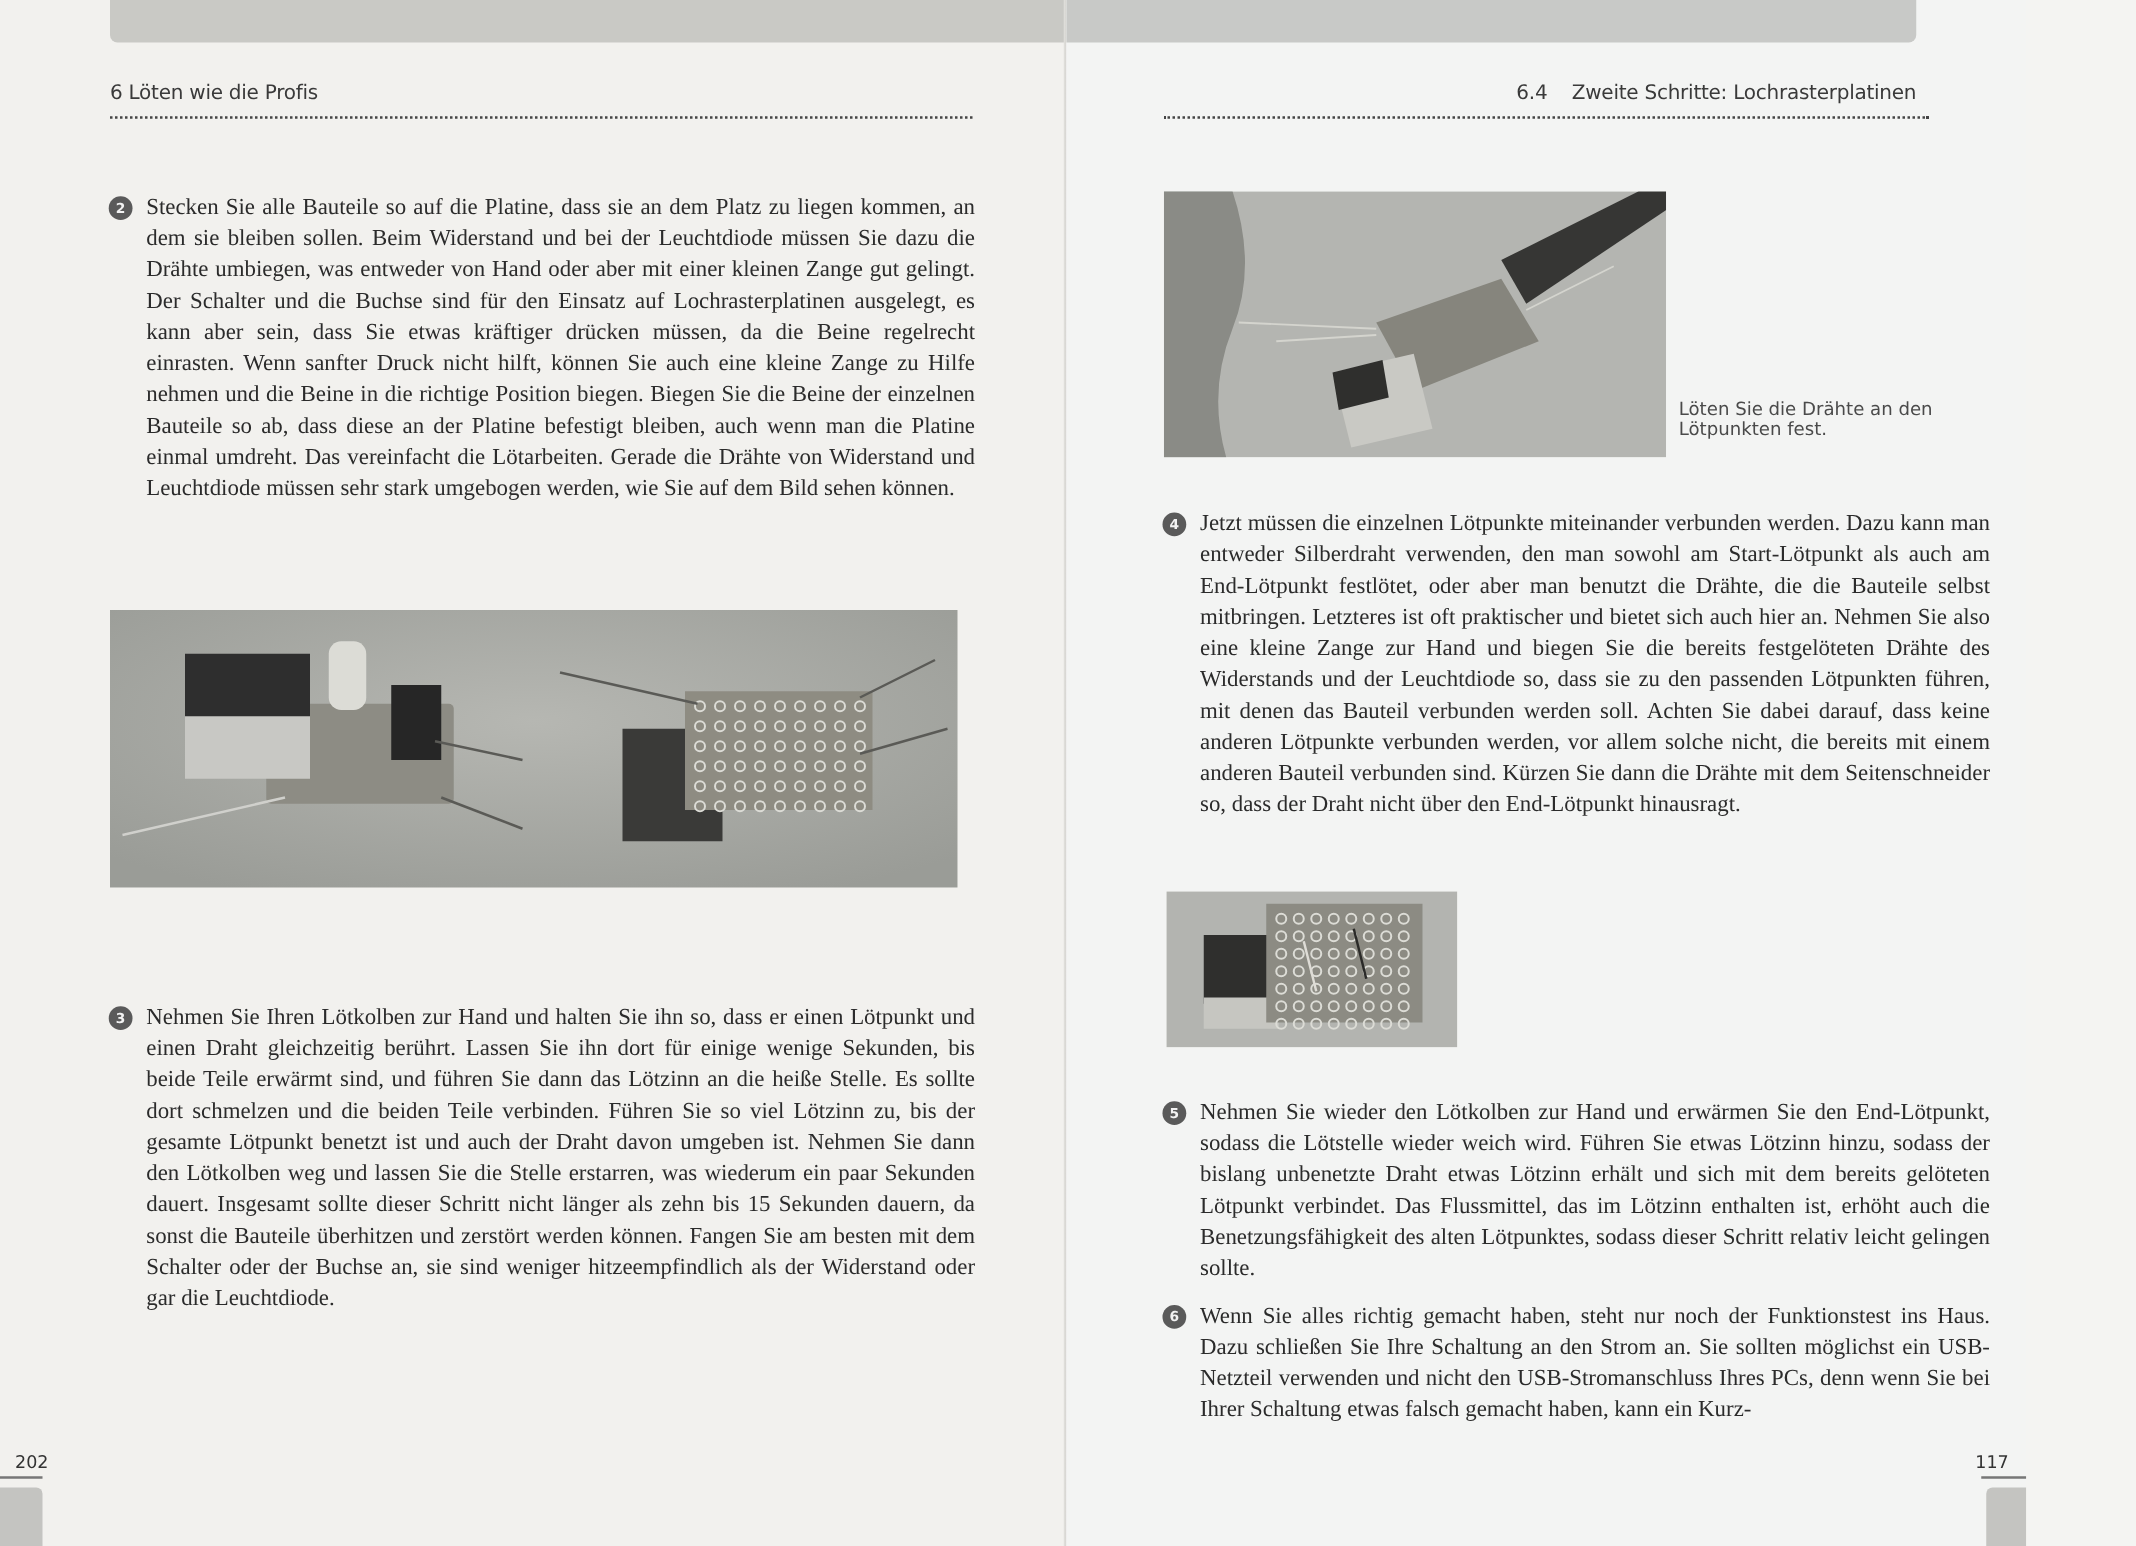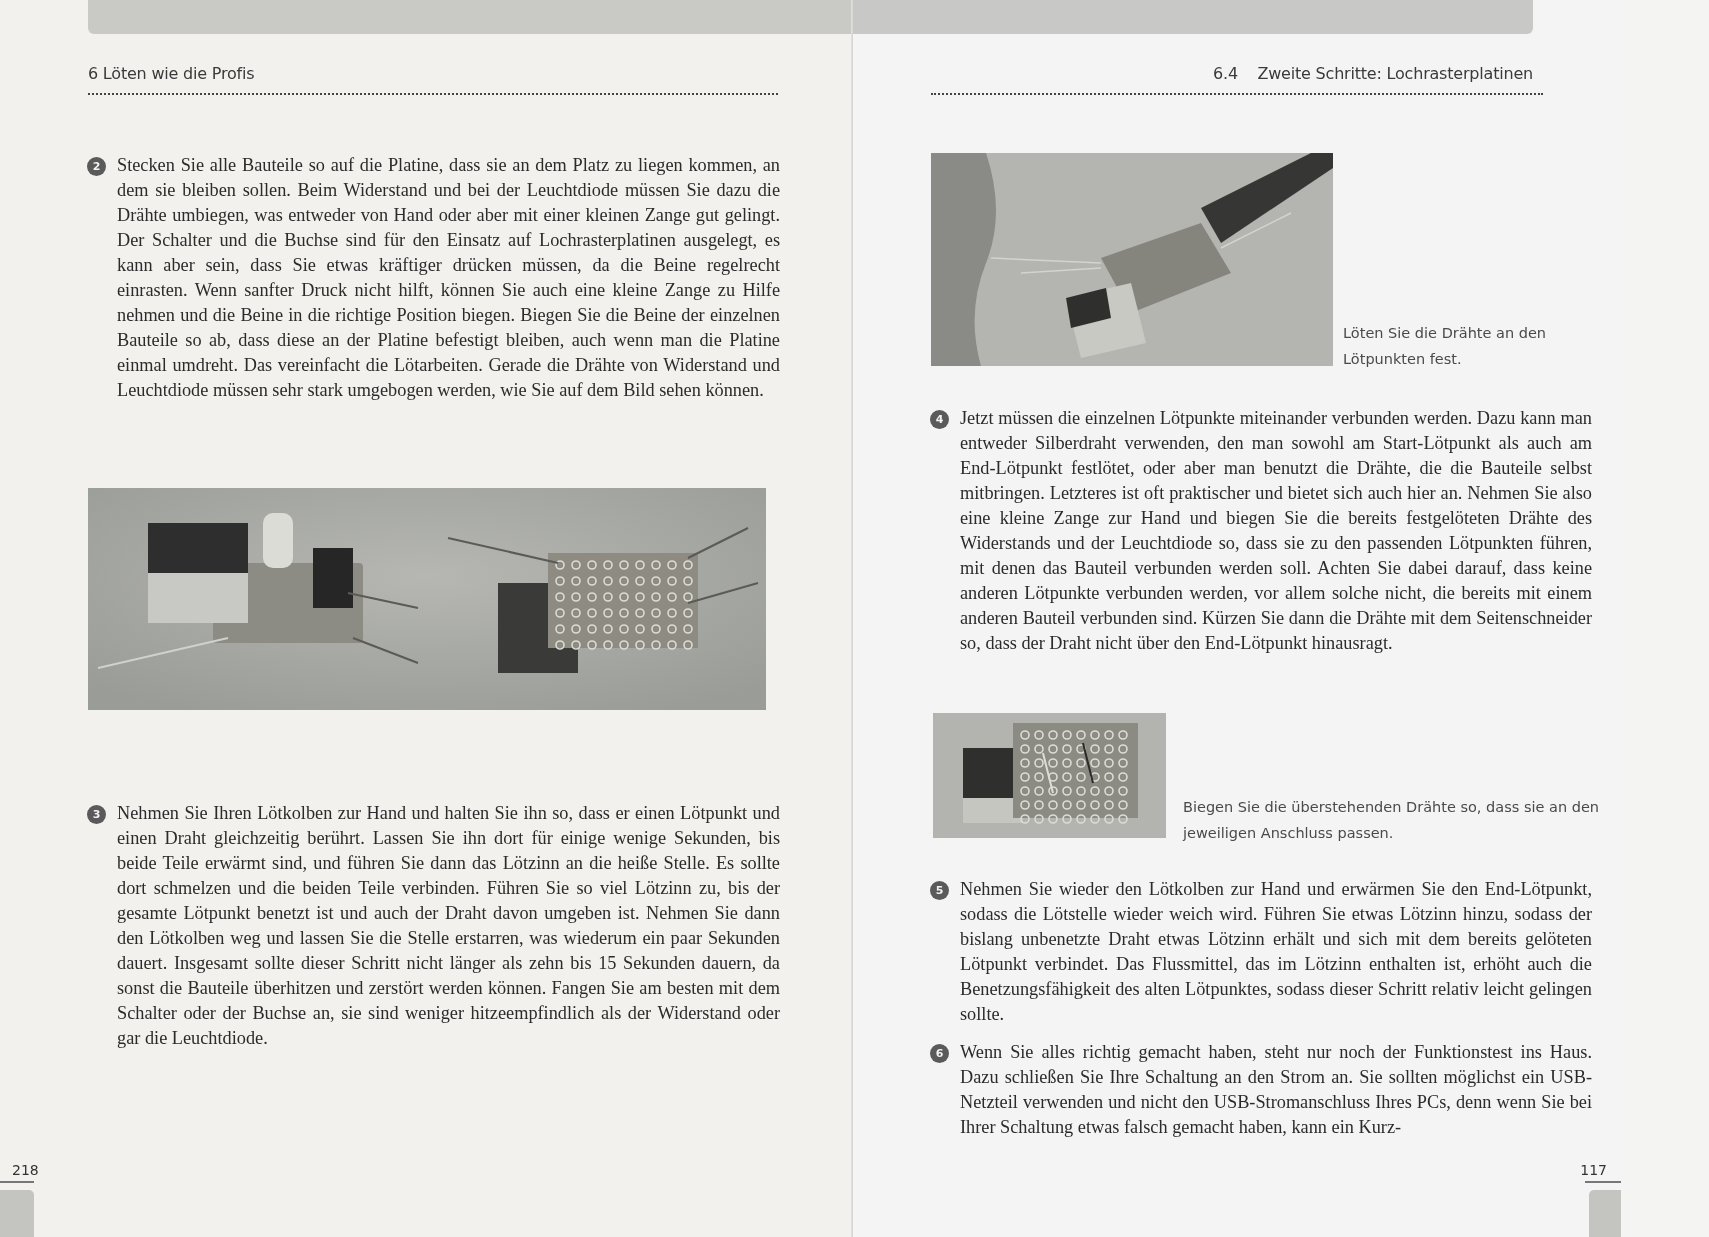--- a/index.html
+++ b/index.html
@@ -13,21 +13,21 @@
   .right .topbar { left:0; right:88px; border-bottom-right-radius:6px; background:#c8c9c7; }
   .runhead { position:absolute; top:64px; font-family:"DejaVu Sans", sans-serif; font-size:16px; color:#3a3a3a; letter-spacing:-0.2px; }
   .left .runhead { left:88px; }
   .right .runhead { right:88px; }
   .rule { position:absolute; top:93px; height:0; border-top:2px dotted #444; }
   .left .rule { left:88px; width:690px; }
   .right .rule { left:78px; width:612px; }
   .step { position:absolute; font-size:18.3px; line-height:25px; text-align:justify; hyphens:manual; }
   .step .txt { display:block; }
   .num { position:absolute; left:-30px; top:4px; width:19px; height:19px; border-radius:50%; background:#5a5a5a; color:#f2f2f2; font-family:"DejaVu Sans", sans-serif; font-size:11px; font-weight:bold; text-align:center; line-height:19px; }
-  .caption { position:absolute; font-family:"DejaVu Sans", sans-serif; font-size:14.5px; line-height:26px; color:#4a4a4a; }
+  .caption { position:absolute; font-family:"DejaVu Sans", sans-serif; font-size:14.5px; line-height:16px; color:#4a4a4a; }
   .photo { position:absolute; overflow:hidden; }
   .pageno { position:absolute; font-family:"DejaVu Sans", sans-serif; font-size:14px; color:#333; }
   .pageno-rule { position:absolute; height:2px; background:#777; }
   .tab { position:absolute; background:#c4c4c1; }
 </style>
 </head>
 <body>
 
 <div class="page left">
   <div class="topbar"></div>
@@ -120,21 +120,21 @@
       <line x1="600" y1="70" x2="660" y2="40" stroke="#5a5a56" stroke-width="2"></line>
       <line x1="600" y1="115" x2="670" y2="95" stroke="#5a5a56" stroke-width="2"></line>
     </svg>
   </div>
 
   <div class="step" style="left:117px; top:801px; width:663px;">
     <span class="num">3</span>
     <span class="txt">Nehmen Sie Ihren Lötkolben zur Hand und halten Sie ihn so, dass er einen Lötpunkt und einen Draht gleichzeitig berührt. Lassen Sie ihn dort für einige wenige Sekunden, bis beide Teile erwärmt sind, und führen Sie dann das Lötzinn an die heiße Stelle. Es sollte dort schmelzen und die beiden Teile verbinden. Führen Sie so viel Lötzinn zu, bis der gesamte Lötpunkt benetzt ist und auch der Draht davon umgeben ist. Nehmen Sie dann den Lötkolben weg und lassen Sie die Stelle erstarren, was wiederum ein paar Sekunden dauert. Insgesamt sollte dieser Schritt nicht länger als zehn bis 15 Sekunden dauern, da sonst die Bauteile überhitzen und zerstört werden können. Fangen Sie am besten mit dem Schalter oder der Buchse an, sie sind weniger hitzeempfindlich als der Widerstand oder gar die Leuchtdiode.</span>
   </div>
 
-  <div class="pageno" style="left:12px; top:1162px;">218</div>
+  <div class="pageno" style="left:12px; top:1162px;">202</div>
   <div class="pageno-rule" style="left:0; top:1181px; width:34px;"></div>
   <div class="tab" style="left:0; top:1190px; width:34px; height:47px; border-top-right-radius:5px;"></div>
 </div>
 
 <div class="gutter"></div>
 
 <div class="page right">
   <div class="topbar"></div>
   <div class="runhead" style="white-space:pre;">6.4    Zweite Schritte: Lochrasterplatinen</div>
   <div class="rule"></div>
@@ -220,21 +220,20 @@
           <circle cx="190" cy="50" r="4" fill="none" stroke="#dcdcd6" stroke-width="1.6"></circle>
           <circle cx="190" cy="64" r="4" fill="none" stroke="#dcdcd6" stroke-width="1.6"></circle>
           <circle cx="190" cy="78" r="4" fill="none" stroke="#dcdcd6" stroke-width="1.6"></circle>
           <circle cx="190" cy="92" r="4" fill="none" stroke="#dcdcd6" stroke-width="1.6"></circle>
           <circle cx="190" cy="106" r="4" fill="none" stroke="#dcdcd6" stroke-width="1.6"></circle>
         </g>
       <line x1="110" y1="40" x2="120" y2="80" stroke="#dedcd6" stroke-width="2"></line>
       <line x1="150" y1="30" x2="160" y2="70" stroke="#2a2a28" stroke-width="2"></line>
     </svg>
   </div>
-  <div class="caption" style="left:330px; top:794px; width:430px;">Biegen Sie die überstehenden Drähte so, dass sie an den jeweiligen Anschluss passen.</div>
 
   <div class="step" style="left:107px; top:877px; width:632px;">
     <span class="num">5</span>
     <span class="txt">Nehmen Sie wieder den Lötkolben zur Hand und erwärmen Sie den End-Lötpunkt, sodass die Lötstelle wieder weich wird. Führen Sie etwas Lötzinn hinzu, sodass der bislang unbenetzte Draht etwas Lötzinn erhält und sich mit dem bereits gelöteten Lötpunkt verbindet. Das Flussmittel, das im Lötzinn enthalten ist, erhöht auch die Benetzungsfähigkeit des alten Lötpunktes, sodass dieser Schritt relativ leicht gelingen sollte.</span>
   </div>
 
   <div class="step" style="left:107px; top:1040px; width:632px;">
     <span class="num">6</span>
     <span class="txt">Wenn Sie alles richtig gemacht haben, steht nur noch der Funktionstest ins Haus. Dazu schließen Sie Ihre Schaltung an den Strom an. Sie sollten möglichst ein USB-Netzteil verwenden und nicht den USB-Stromanschluss Ihres PCs, denn wenn Sie bei Ihrer Schaltung etwas falsch gemacht haben, kann ein Kurz-</span>
   </div>

